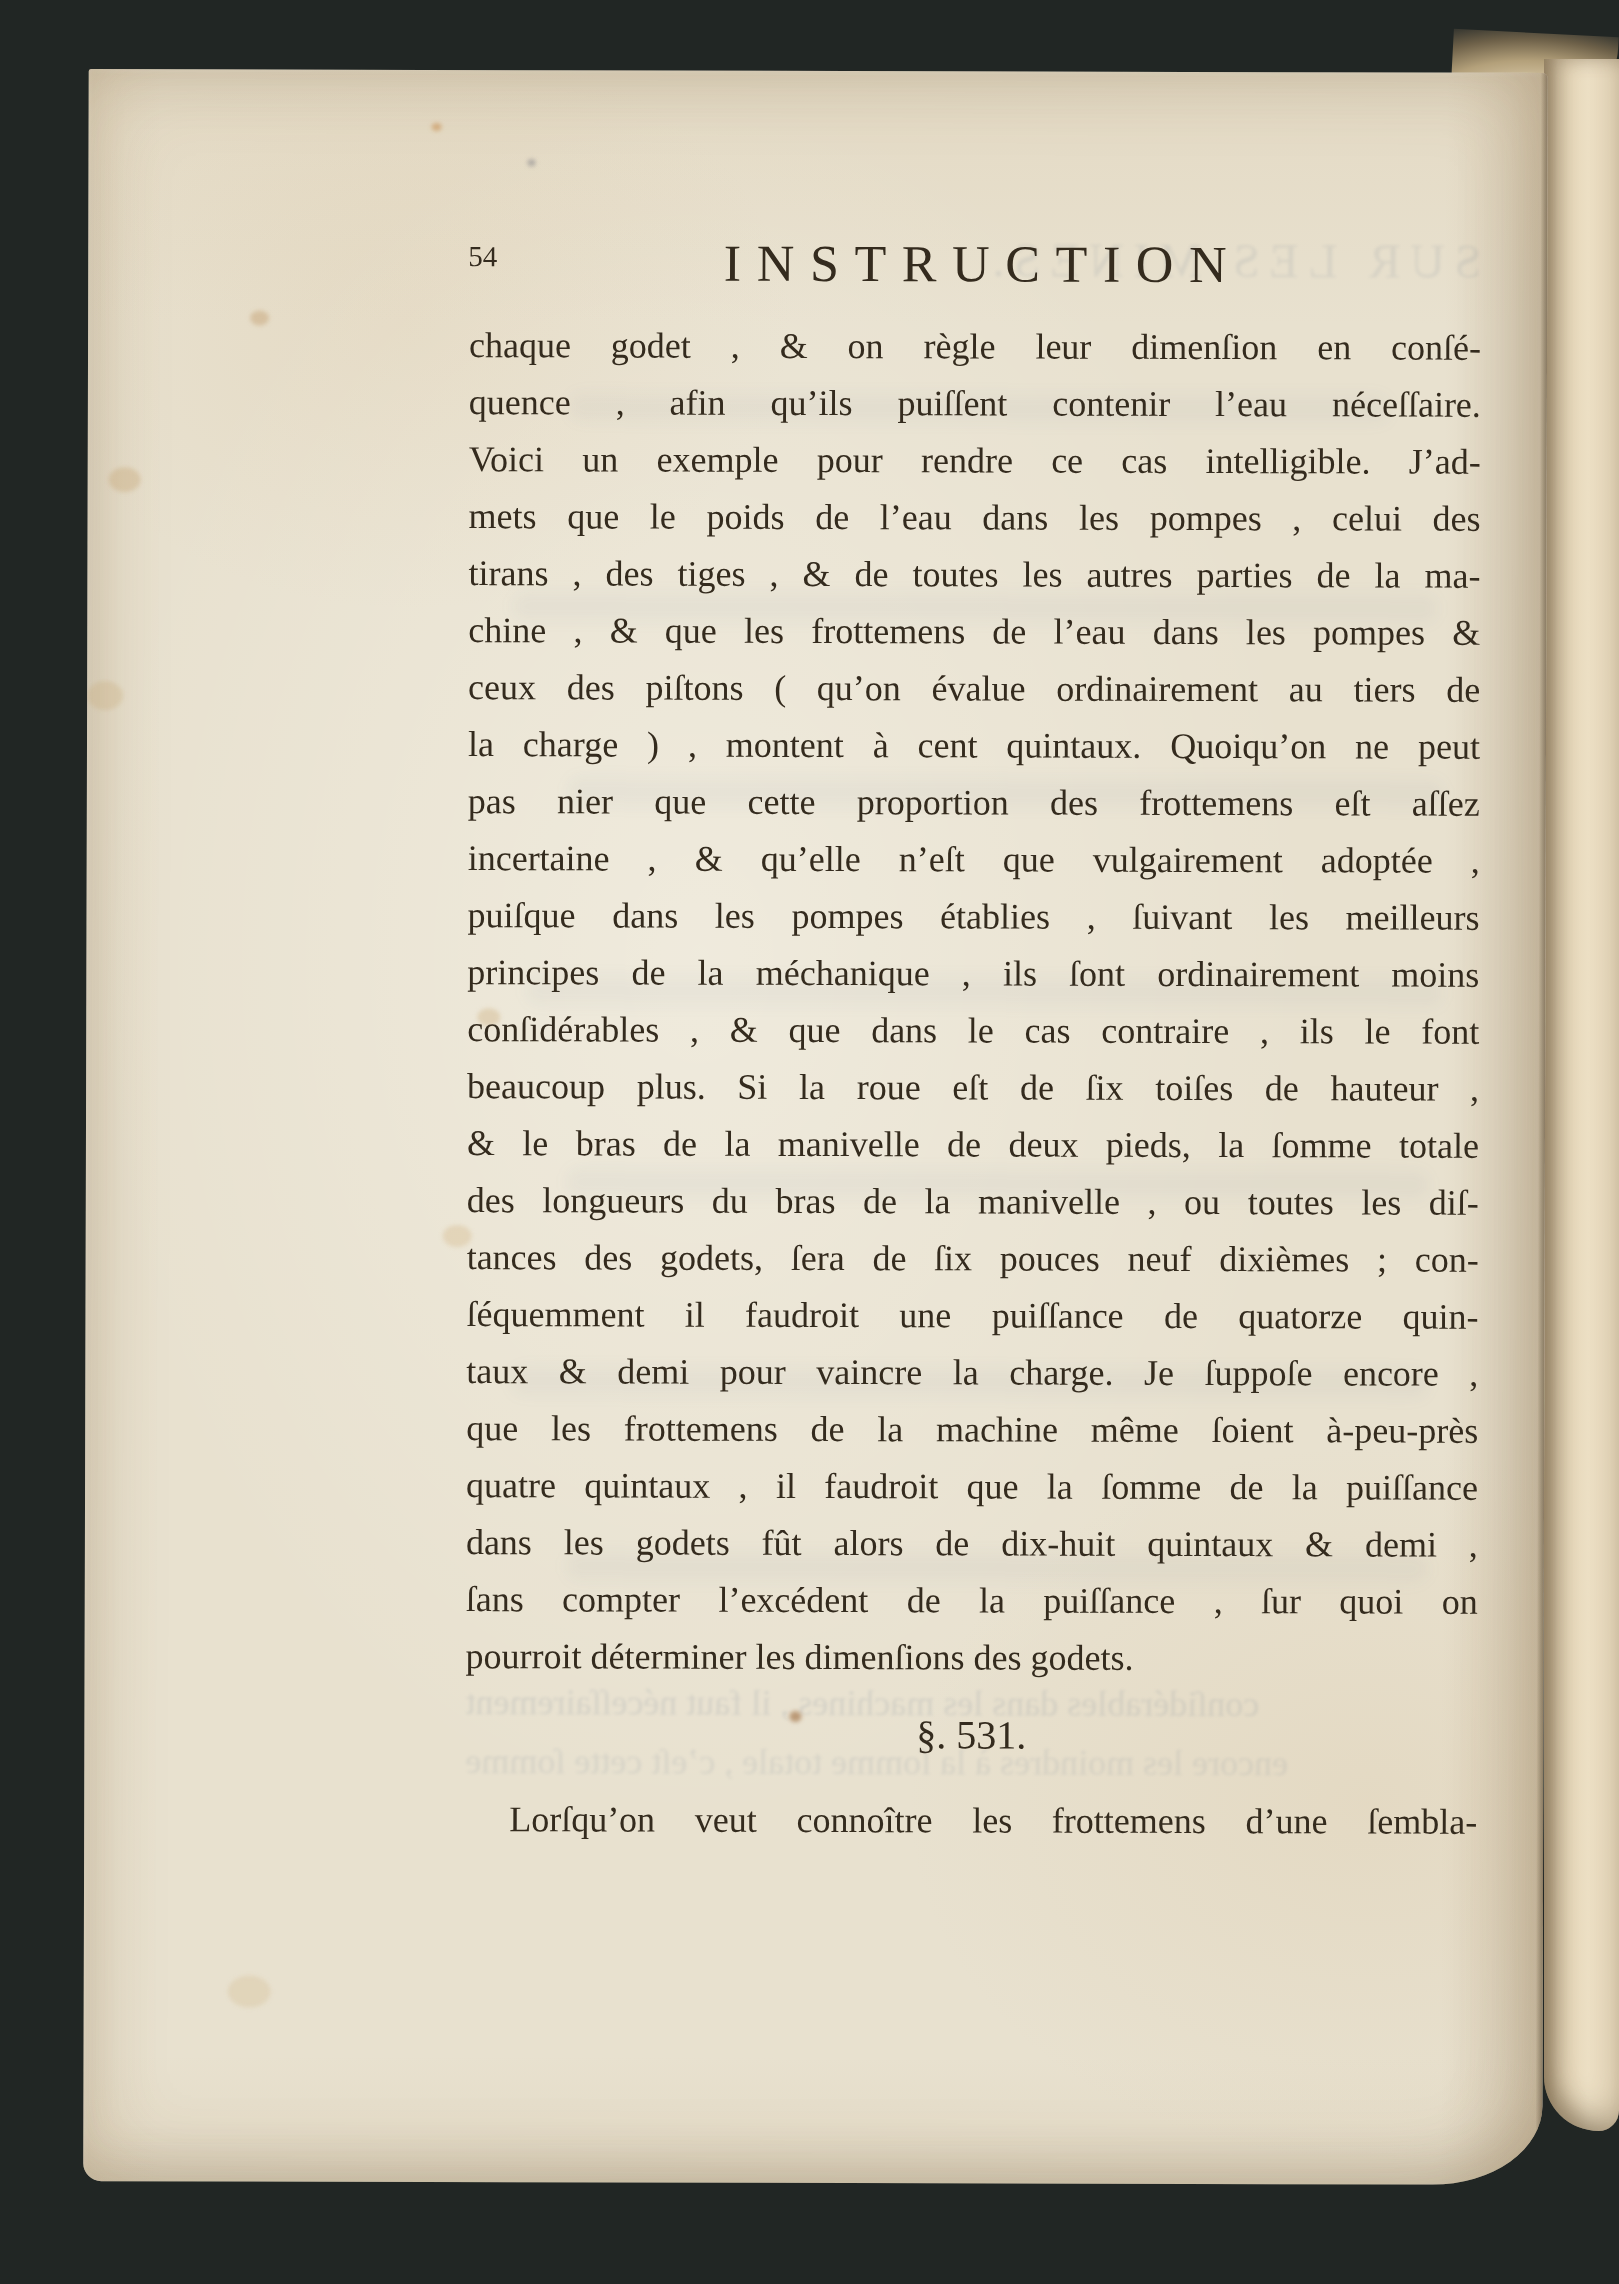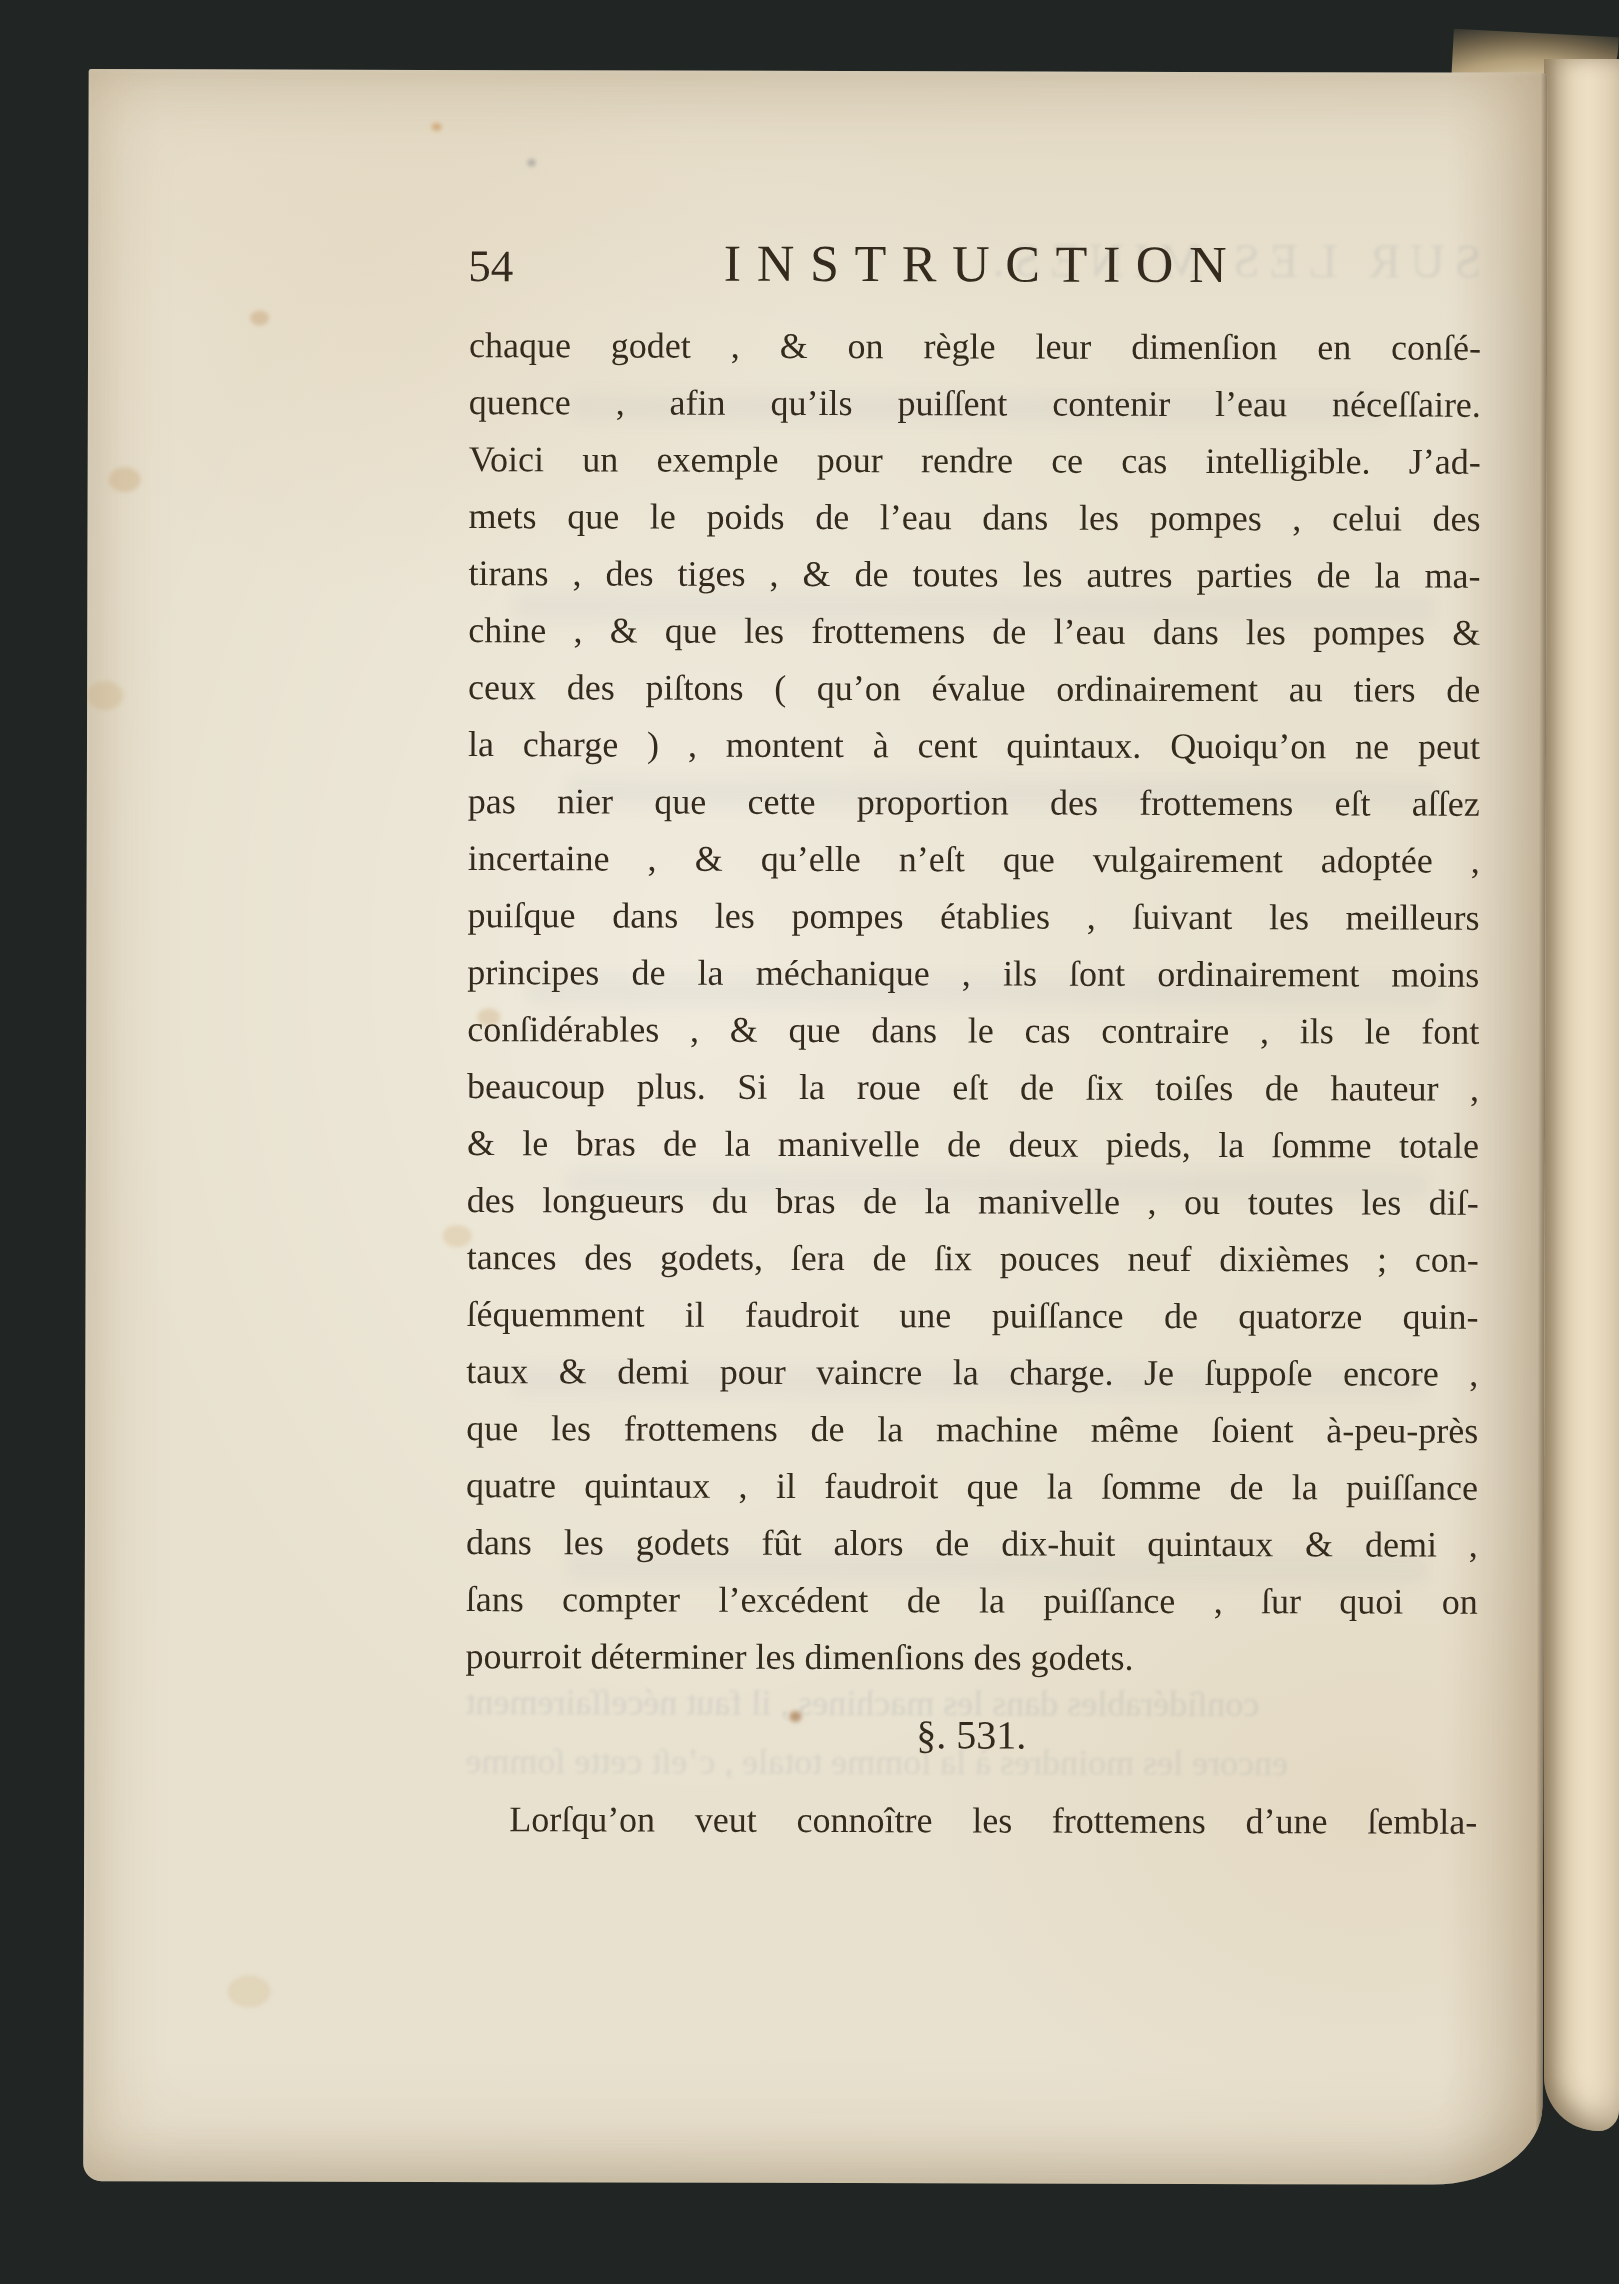--- a/index.html
+++ b/index.html
@@ -59,21 +59,21 @@
     color:var(--bleed,#5d7089);
     filter:blur(1.4px);
     font-size:36px;line-height:1.2;
   }
   .ghead{letter-spacing:.2em;}
   .smear{position:absolute;height:30px;background:rgba(100,118,142,.05);filter:blur(6.2px);border-radius:15px;pointer-events:none;}
   .spot{position:absolute;border-radius:50%;filter:blur(2.1px);pointer-events:none;}
   
   .folio{
     position:absolute;left:380px;top:170px;
-    font-size:45px;color:var(--ink,#342b1e);
+    font-size:29px;color:var(--ink,#342b1e);
   }
   .running-head{
     position:absolute;left:381px;top:163px;width:1012px;
     text-align:center;font-size:52px;letter-spacing:.3em;text-indent:.3em;
     color:var(--ink,#342b1e);
   }
   .body{
     position:absolute;left:381px;top:247px;width:1012px;
     font-size:36px;line-height:57px;color:var(--ink,#342b1e);
   }

